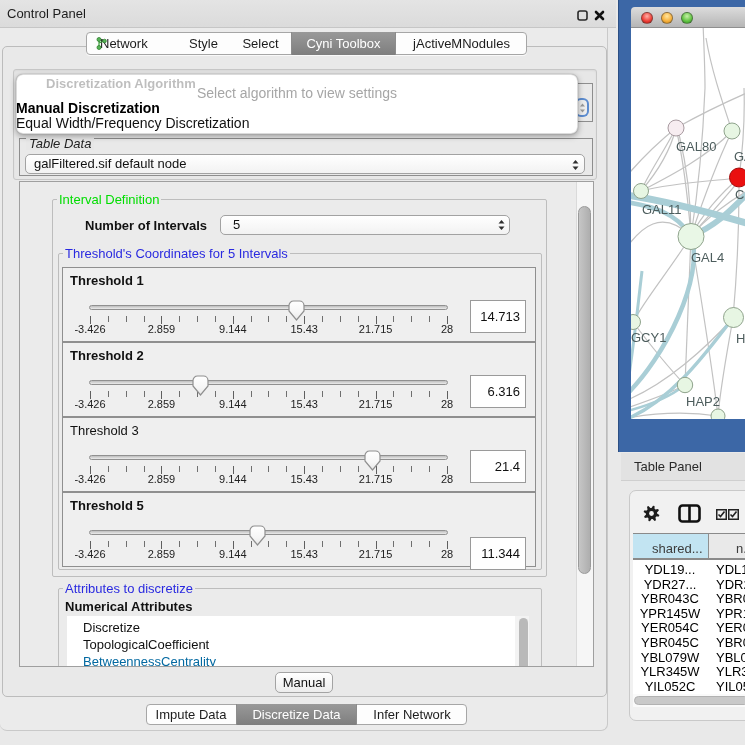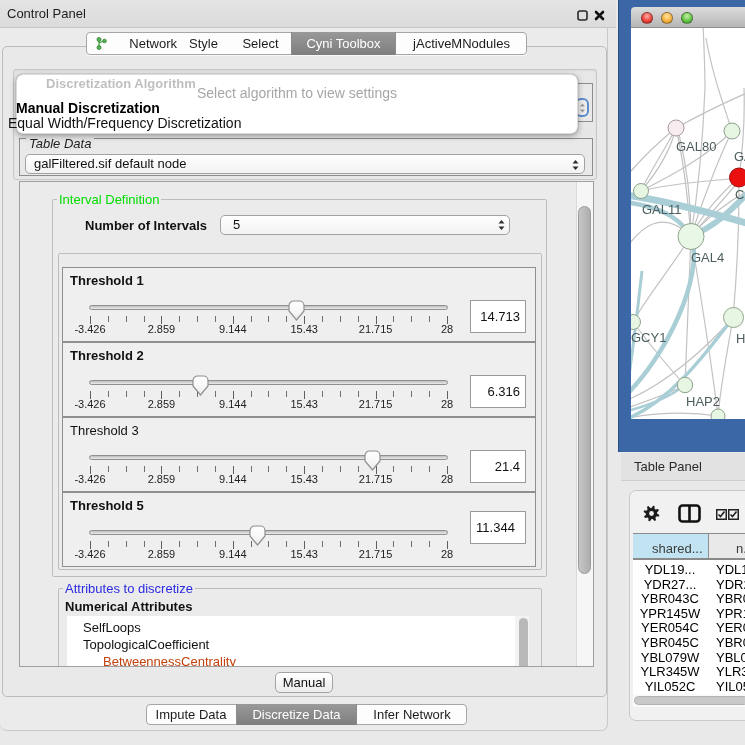--- a/index.html
+++ b/index.html
@@ -15,21 +15,21 @@
 <svg class="abs" style="left:577px;top:10px" width="11" height="11" viewBox="0 0 11 11">
     <rect x="1" y="1" width="9" height="9" rx="2" fill="none" stroke="#2a2a2a" stroke-width="1.6"></rect>
   </svg>
 <svg class="abs" style="left:594px;top:10px" width="11" height="11" viewBox="0 0 11 11">
     <path d="M2 2 L9 9 M9 2 L2 9" stroke="#111" stroke-width="2.6" stroke-linecap="round"></path>
   </svg>
 <div class="abs" style="z-index:4;left:86px;top:32px;width:441px;height:23px;background:#fdfdfd;border:1px solid #a6a6a6;border-radius:4px;box-shadow:0 1px 0 rgba(255,255,255,.7);"></div>
 <div class="abs" style="left:177px;top:32px;width:1px;height:23px;background:#a6a6a6;"></div>
 <div class="abs" style="left:230px;top:32px;width:1px;height:23px;background:#a6a6a6;"></div>
 <div class="abs" style="z-index:4;left:291px;top:32px;width:105px;height:23px;background:linear-gradient(#999999,#7e7e7e);border-left:1px solid #8c8c8c;border-right:1px solid #8c8c8c;"></div>
-<div class="abs" style="z-index:4;left:86px;top:32px;width:91px;height:23px;line-height:23px;text-align:right;font-size:13px;color:#1c1c1c;text-indent:14px;">Network</div>
+<div class="abs" style="z-index:4;left:86px;top:32px;width:91px;height:23px;line-height:23px;text-align:left;font-size:13px;color:#1c1c1c;text-indent:14px;">Network</div>
 <svg class="abs" style="z-index:4;left:96px;top:37px" width="11" height="13" viewBox="0 0 11 13">
     <path d="M3 3 L3 10 M3 6 L8 4" stroke="#3f9e3f" stroke-width="1.2" fill="none"></path>
     <circle cx="3" cy="2.5" r="2" fill="#57b557" stroke="#2e7d2e" stroke-width="0.8"></circle>
     <circle cx="8.5" cy="4" r="1.8" fill="#57b557" stroke="#2e7d2e" stroke-width="0.8"></circle>
     <circle cx="3" cy="10.5" r="2" fill="#57b557" stroke="#2e7d2e" stroke-width="0.8"></circle>
   </svg>
 <div class="abs" style="z-index:4;left:177px;top:32px;width:53px;height:23px;line-height:23px;text-align:center;font-size:13px;color:#1c1c1c;">Style</div>
 <div class="abs" style="z-index:4;left:230px;top:32px;width:61px;height:23px;line-height:23px;text-align:center;font-size:13px;color:#1c1c1c;">Select</div>
 <div class="abs" style="z-index:4;left:291px;top:32px;width:105px;height:23px;line-height:23px;text-align:center;font-size:13px;color:#fff;">Cyni Toolbox</div>
 <div class="abs" style="z-index:4;left:396px;top:32px;width:131px;height:23px;line-height:23px;text-align:center;font-size:13px;color:#1c1c1c;">jActiveMNodules</div>
@@ -53,20 +53,21 @@
     <div class="abs" style="left:32px;top:17px;width:495px;height:378px;border:1px solid #bdbdbd;border-radius:2px;"></div>
     <div class="abs" style="left:37px;top:10px;padding:0 2px;background:#ebebeb;font-size:13px;color:#00dd00;">Interval Definition</div>
     <div class="abs" style="left:65px;top:36px;font-size:13px;font-weight:bold;color:#111;">Number of Intervals</div>
     <div class="abs" style="left:200px;top:33px;width:290px;height:20px;background:linear-gradient(#ffffff,#f2f2f2);border:1px solid #a2a2a2;border-radius:5px;"></div>
     <div class="abs" style="left:213px;top:33px;height:20px;line-height:20px;font-size:13px;color:#111;">5</div>
     <svg class="abs" style="left:478px;top:38px" width="7" height="10" viewBox="0 0 7 10">
       <path d="M3.5 0 L6.5 3.6 L0.5 3.6 Z" fill="#2e2e2e"></path>
       <path d="M3.5 10 L6.5 6.4 L0.5 6.4 Z" fill="#2e2e2e"></path>
     </svg>
     <div class="abs" style="left:38px;top:71px;width:484px;height:317px;border:1px solid #bdbdbd;border-radius:2px;"></div>
+    <div class="abs" style="left:43px;top:64px;padding:0 2px;background:#ebebeb;font-size:13px;color:#2a2ae0;">Threshold's Coordinates for 5 Intervals</div>
     <div class="abs" style="left:42px;top:85px;width:474px;height:75px;background:#efefef;border:1px solid #8f8f8f;"></div>
     <div class="abs" style="left:50px;top:91px;font-size:13px;font-weight:bold;color:#111;">Threshold 1</div>
     <div class="abs" style="left:69px;top:123px;width:359px;height:5px;border:1px solid #909090;border-radius:3px;background:linear-gradient(#bdbdbd,#ebebeb);"></div>
     <div class="abs" style="left:70px;top:134px;width:359px;height:6px;background:repeating-linear-gradient(90deg,#6f6f6f 0px,#6f6f6f 1px,transparent 1px,transparent 17.85px);"></div>
     <div class="abs" style="left:70.0px;top:134px;width:1px;height:8px;background:#5f5f5f;"></div>
     <div class="abs" style="left:141.4px;top:134px;width:1px;height:8px;background:#5f5f5f;"></div>
     <div class="abs" style="left:212.8px;top:134px;width:1px;height:8px;background:#5f5f5f;"></div>
     <div class="abs" style="left:284.2px;top:134px;width:1px;height:8px;background:#5f5f5f;"></div>
     <div class="abs" style="left:355.6px;top:134px;width:1px;height:8px;background:#5f5f5f;"></div>
     <div class="abs" style="left:427.0px;top:134px;width:1px;height:8px;background:#5f5f5f;"></div>
@@ -160,47 +161,47 @@
     <svg class="abs" style="left:229.2px;top:343px" width="17" height="21" viewBox="0 0 17 21">
       <defs>
         <linearGradient id="g492" x1="0" y1="0" x2="0" y2="1">
           <stop offset="0" stop-color="#ffffff"></stop>
           <stop offset="0.6" stop-color="#f6f6f6"></stop>
           <stop offset="1" stop-color="#e8e8e8"></stop>
         </linearGradient>
       </defs>
       <path d="M1 5.5 a4.5 4.5 0 0 1 4.5-4.5 h6 a4.5 4.5 0 0 1 4.5 4.5 v5.5 L8.5 20 L1 11 Z" fill="url(#g492)" stroke="#8f8f8f" stroke-width="1.2"></path>
     </svg>
-    <div class="abs" style="left:450px;top:329px;width:56px;height:33px;background:#fff;border:1px solid #9a9a9a;line-height:31px;text-align:center;padding-right:5px;font-size:13px;color:#111;">11.344</div>
+    <div class="abs" style="left:450px;top:355px;width:56px;height:33px;background:#fff;border:1px solid #9a9a9a;line-height:31px;text-align:right;padding-right:5px;font-size:13px;color:#111;">11.344</div>
     <div class="abs" style="left:38px;top:406px;width:484px;height:95px;border:1px solid #bdbdbd;border-radius:2px;"></div>
     <div class="abs" style="left:43px;top:399px;padding:0 2px;background:#ebebeb;font-size:13px;color:#2a2ae0;">Attributes to discretize</div>
     <div class="abs" style="left:45px;top:417px;font-size:13px;font-weight:bold;color:#111;">Numerical Attributes</div>
     <div class="abs" style="left:47px;top:434px;width:462px;height:60px;background:#fff;"></div>
-    <div class="abs" style="left:63px;top:438px;font-size:13px;color:#111;">SelfLoops</div>
+    <div class="abs" style="left:63px;top:438px;font-size:13px;color:#111;">Discretize</div>
     <div class="abs" style="left:63px;top:455px;font-size:13px;color:#111;">TopologicalCoefficient</div>
-    <div class="abs" style="left:63px;top:472px;font-size:13px;color:#c2410c;margin-left:20px;">BetweennessCentrality</div>
+    <div class="abs" style="left:63px;top:472px;font-size:13px;color:#0369a1;">BetweennessCentrality</div>
     <div class="abs" style="left:495px;top:434px;width:14px;height:60px;background:#f3f3f3;"></div>
     <div class="abs" style="left:499px;top:436px;width:9px;height:56px;background:#b9b9b9;border-radius:5px 5px 0 0;"></div>
   </div>
 <div class="abs" style="left:576px;top:182px;width:17px;height:484px;background:#f6f6f6;border-left:1px solid #dadada;"></div>
 <div class="abs" style="left:578px;top:206px;width:13px;height:368px;background:linear-gradient(90deg,#c6c6c6,#aeaeae);border:1px solid #9a9a9a;border-radius:7px;"></div>
 <svg class="abs" style="left:610px;top:368px" width="8" height="10" viewBox="0 0 8 10">
     <path d="M2 1 L6 5 L2 9" stroke="#9a9a9a" stroke-width="1.4" fill="none"></path>
   </svg>
 <div class="abs" style="left:275px;top:672px;width:58px;height:21px;background:linear-gradient(#ffffff,#ececec);border:1px solid #a3a3a3;border-radius:5px;line-height:19px;text-align:center;font-size:13px;color:#111;">Manual</div>
 <div class="abs" style="left:146px;top:704px;width:321px;height:21px;background:#fdfdfd;border:1px solid #a6a6a6;border-radius:4px;"></div>
 <div class="abs" style="left:236px;top:704px;width:121px;height:21px;background:linear-gradient(#999999,#7e7e7e);border-left:1px solid #8c8c8c;border-right:1px solid #8c8c8c;"></div>
 <div class="abs" style="left:146px;top:704px;width:90px;height:21px;line-height:21px;text-align:center;font-size:13px;color:#1c1c1c;">Impute Data</div>
 <div class="abs" style="left:236px;top:704px;width:121px;height:21px;line-height:21px;text-align:center;font-size:13px;color:#fff;">Discretize Data</div>
 <div class="abs" style="left:357px;top:704px;width:110px;height:21px;line-height:21px;text-align:center;font-size:13px;color:#1c1c1c;">Infer Network</div>
 <div class="abs" style="left:16px;top:74px;width:562px;height:60px;background:#fff;border:1px solid rgba(0,0,0,.14);border-radius:7px;box-shadow:0 2px 6px rgba(0,0,0,.35),0 0 1px rgba(0,0,0,.4);"></div>
 <div class="abs" style="left:46px;top:75.5px;font-size:13px;font-weight:bold;color:rgba(40,40,40,.30);">Discretization Algorithm</div>
 <div class="abs" style="left:16px;top:84.5px;width:562px;text-align:center;font-size:14px;color:#a6a6a6;">Select algorithm to view settings</div>
 <div class="abs" style="left:16px;top:100px;font-size:14px;font-weight:bold;color:#000;">Manual Discretization</div>
-<div class="abs" style="left:8px;top:114.5px;font-size:14px;color:#111;">Equal Width/Frequency Discretization</div>
+<div class="abs" style="left:16px;top:114.5px;font-size:14px;color:#111;">Equal Width/Frequency Discretization</div>
 <div class="abs" style="left:608px;top:28px;width:137px;height:717px;background:#e9e9e9;"></div>
 <div class="abs" style="left:616px;top:0;width:129px;height:28px;background:#e9e9e9;"></div>
 <div class="abs" style="left:618px;top:0;width:127px;height:452px;background:#3c67a6;border-left:1px solid #2c4f83;"></div>
 <div class="abs" style="left:631px;top:7px;width:114px;height:21px;background:linear-gradient(#dcdcdc,#b6b6b6);border-bottom:1px solid #8f8f8f;border-radius:4px 0 0 0;"></div>
 <div class="abs" style="left:641px;top:12px;width:11.5px;height:11.5px;border-radius:50%;background:radial-gradient(circle at 50% 32%, #ffb0a8 0%, #ee4038 58%, #b01208 100%);border:0.5px solid rgba(70,70,70,.55);"></div>
 <div class="abs" style="left:661px;top:12px;width:11.5px;height:11.5px;border-radius:50%;background:radial-gradient(circle at 50% 32%, #ffe6a0 0%, #f6b03c 58%, #c07d10 100%);border:0.5px solid rgba(70,70,70,.55);"></div>
 <div class="abs" style="left:681px;top:12px;width:11.5px;height:11.5px;border-radius:50%;background:radial-gradient(circle at 50% 32%, #c7f0a8 0%, #62c443 58%, #2e8f1f 100%);border:0.5px solid rgba(70,70,70,.55);"></div>
 <div class="abs" style="left:631px;top:28px;width:114px;height:391px;background:#fff;overflow:hidden;">
     <svg width="114" height="391" viewBox="0 0 114 391">
 <g fill="none" stroke="#c2c2c2" stroke-width="1.2">

